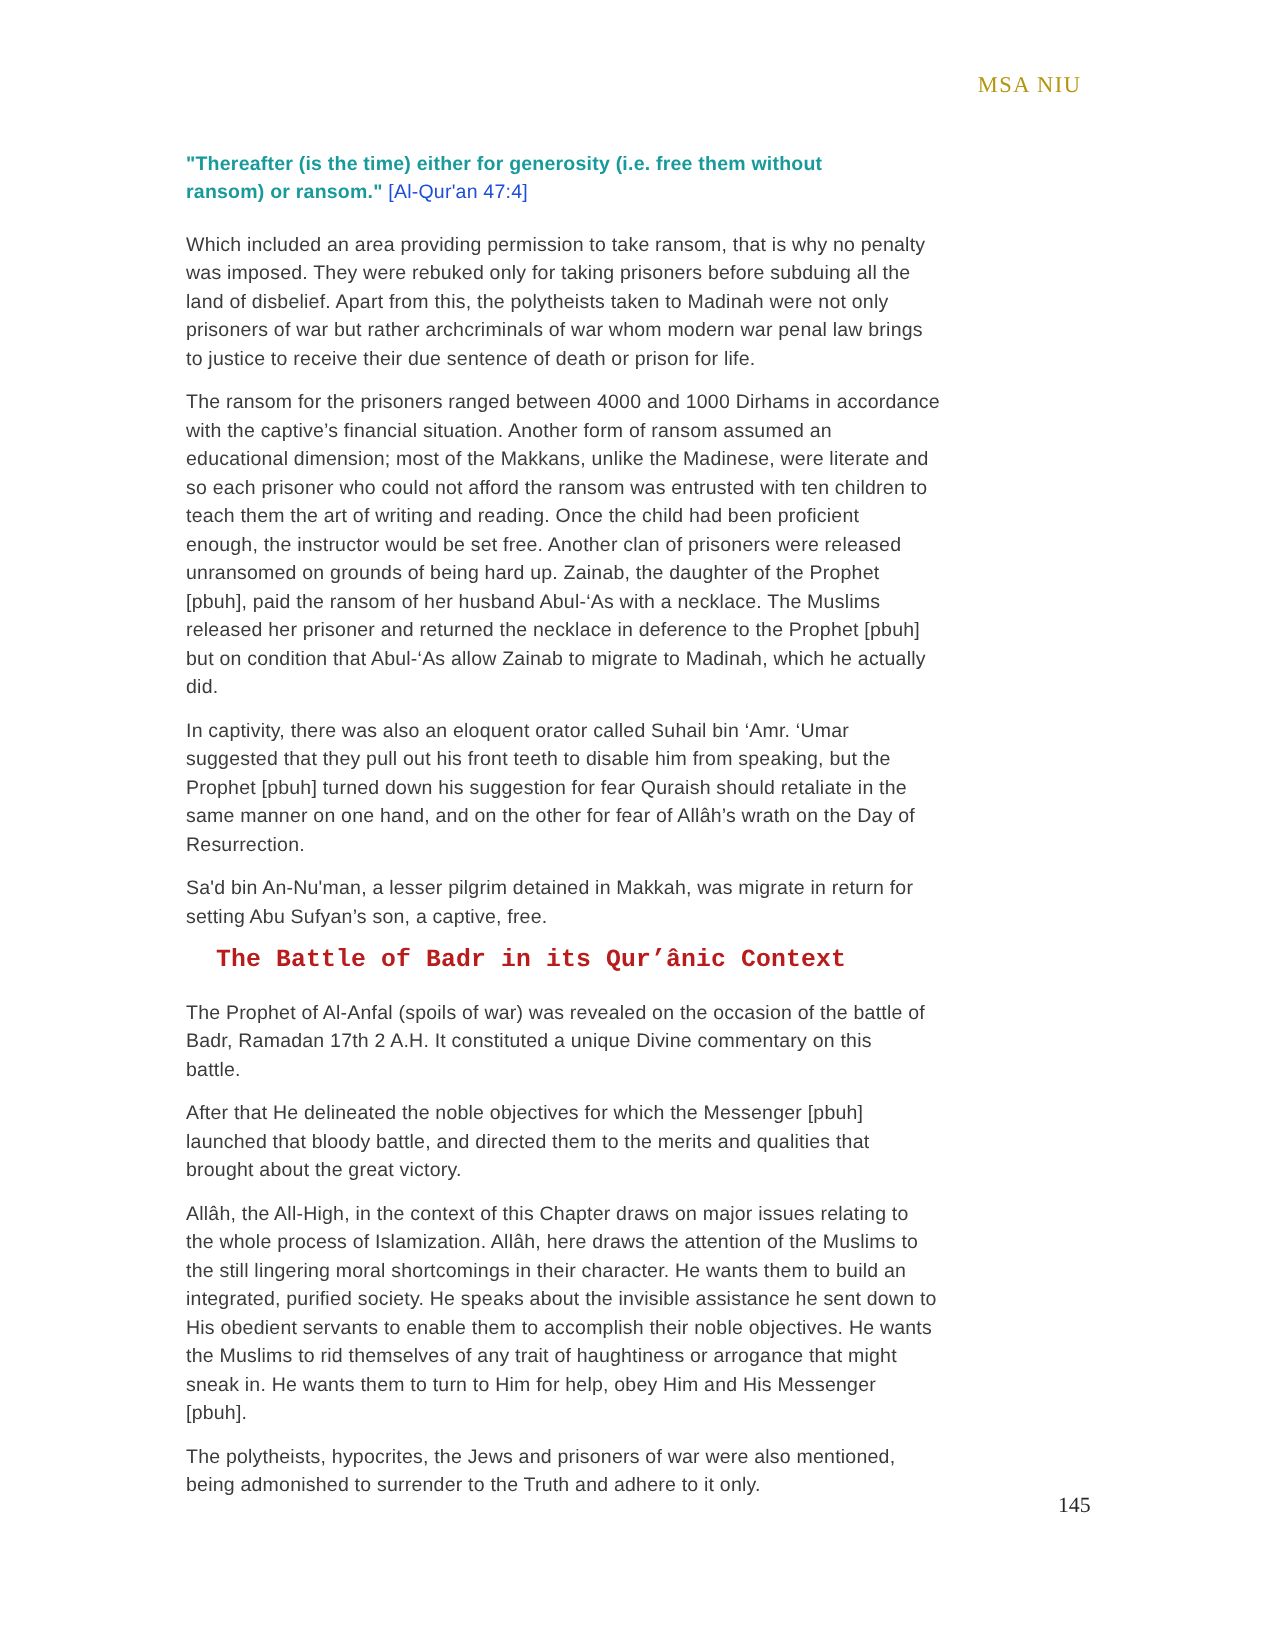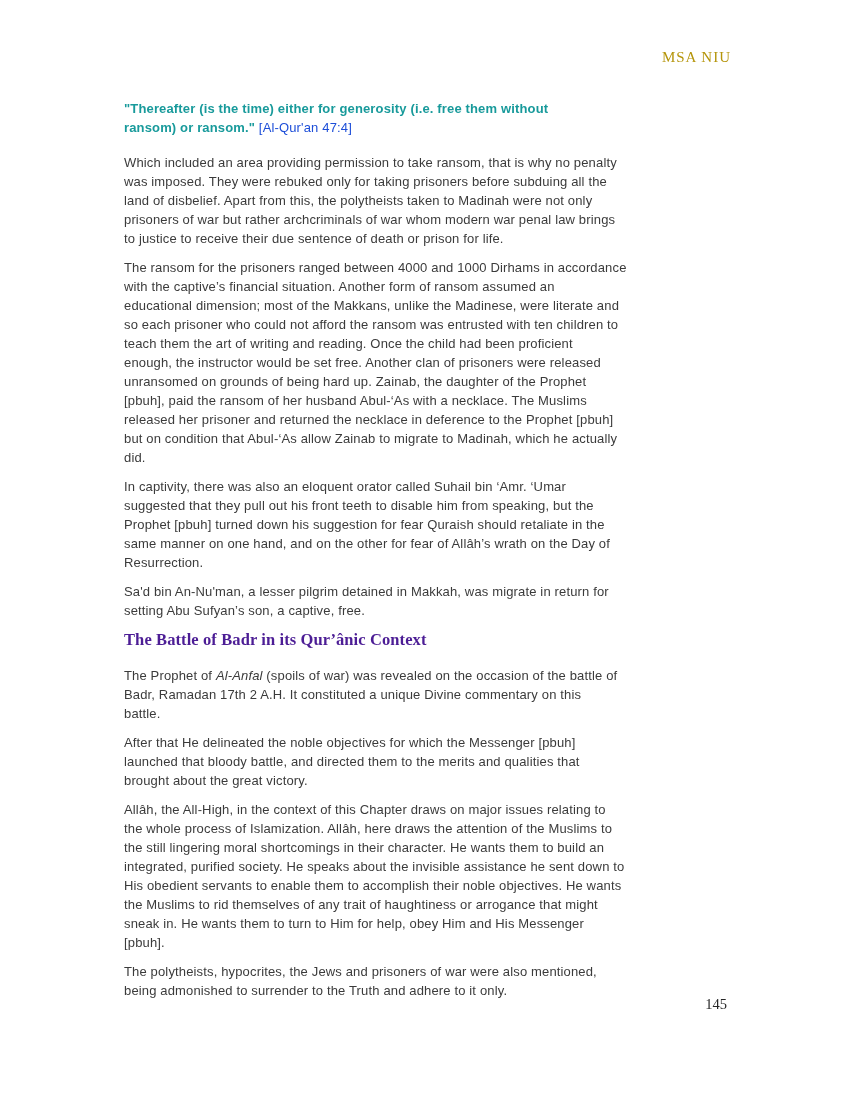--- a/index.html
+++ b/index.html
@@ -7,21 +7,21 @@
     position: relative;
     width: 850px;
     height: 1100px;
     background: #ffffff;
     font-family: "Liberation Sans", sans-serif;
     overflow: hidden;
   }
   .brand {
     position: absolute;
     top: 49px;
-    right: 119px;
+    right: 129px;
     font-family: "Liberation Serif", serif;
     font-size: 15px;
     letter-spacing: 1px;
     color: #b5950b;
   }
   .content {
     position: absolute;
     left: 124px;
     top: 99px;
     width: 650px;
@@ -37,28 +37,28 @@
   .quote-para { margin-bottom: 16px; }
   .quote-text {
     font-weight: bold;
     color: #189a9b;
   }
   .quote-ref {
     font-weight: normal;
     color: #1d4ed8;
   }
   .section-heading {
-    margin: 2px 0 16px 0;
-    font-family: Liberation Serif, serif;
+    margin: 2px 0 16px 20px;
+    font-family: Liberation Mono, monospace;
     font-size: 16.5px;
     font-weight: bold;
-    color: #4c1d95;
+    color: #b91c1c;
     letter-spacing: 0.1px;
   }
-  .italic { font-style: italic; }
+  .italic { }
   .page-number {
     position: absolute;
     top: 996px;
     right: 123px;
     font-family: "Liberation Serif", serif;
     font-size: 14.5px;
     color: #262626;
   }
 </style>
 </head>

